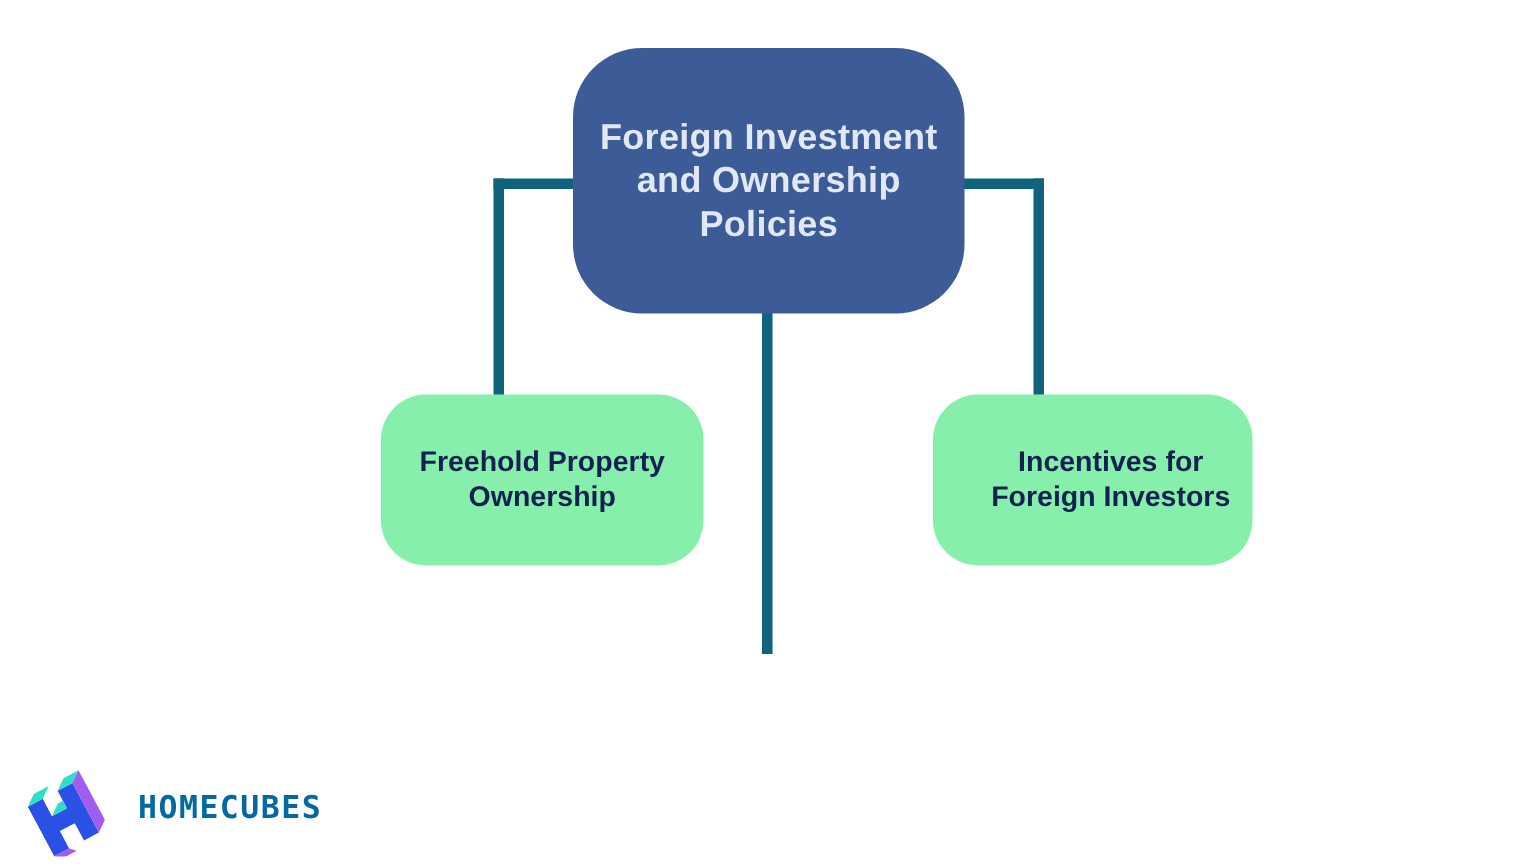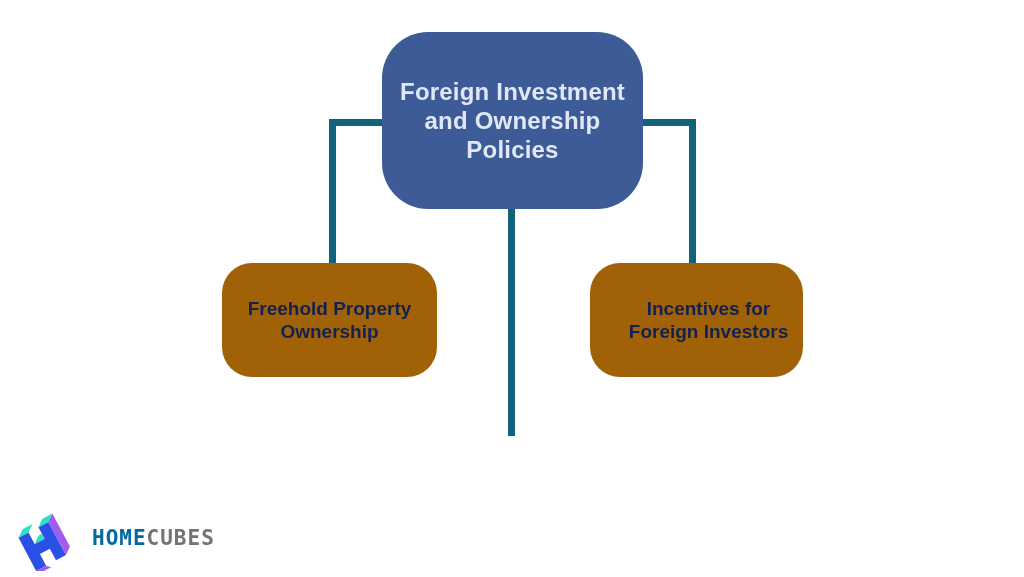--- a/index.html
+++ b/index.html
@@ -43,22 +43,23 @@
     background: #3d5b97;
     border-radius: 46px;
   }
   .node-root .node-label {
     color: #e1e8f5;
     font-size: 24px;
     line-height: 1.21;
     letter-spacing: 0.2px;
   }
   .node-child {
-    background: #a16207;
+    background: #86efac;
     border-radius: 30px;
+    margin-left: 32px;
   }
   .node-child .node-label {
     color: #122250;
     font-size: 19px;
     line-height: 1.22;
   }
   .node-left   { left: 222px; top: 263px; width: 215px; height: 114px; }
   .node-right  { left: 590px; top: 263px; width: 213px; height: 114px; padding-left: 24px; }
   .node-bottom { left: 406px; top: 434px; width: 208px; height: 114px; }
   
@@ -73,21 +74,21 @@
   .logo-icon { display: block; }
   .logotype {
     font-family: "DejaVu Sans Mono", monospace;
     font-weight: bold;
     font-size: 21px;
     letter-spacing: 1px;
     line-height: 1;
     white-space: nowrap;
   }
   .logotype .word1 { color: #0369a1; }
-  .logotype .word2 { color: #737373; }
+  .logotype .word2 { color: #0369a1; }
 </style>
 </head>
 <body>
 
 <div class="canvas">
 
   <div class="connector conn-left-h"></div>
   <div class="connector conn-left-v"></div>
   <div class="connector conn-right-h"></div>
   <div class="connector conn-right-v"></div>

